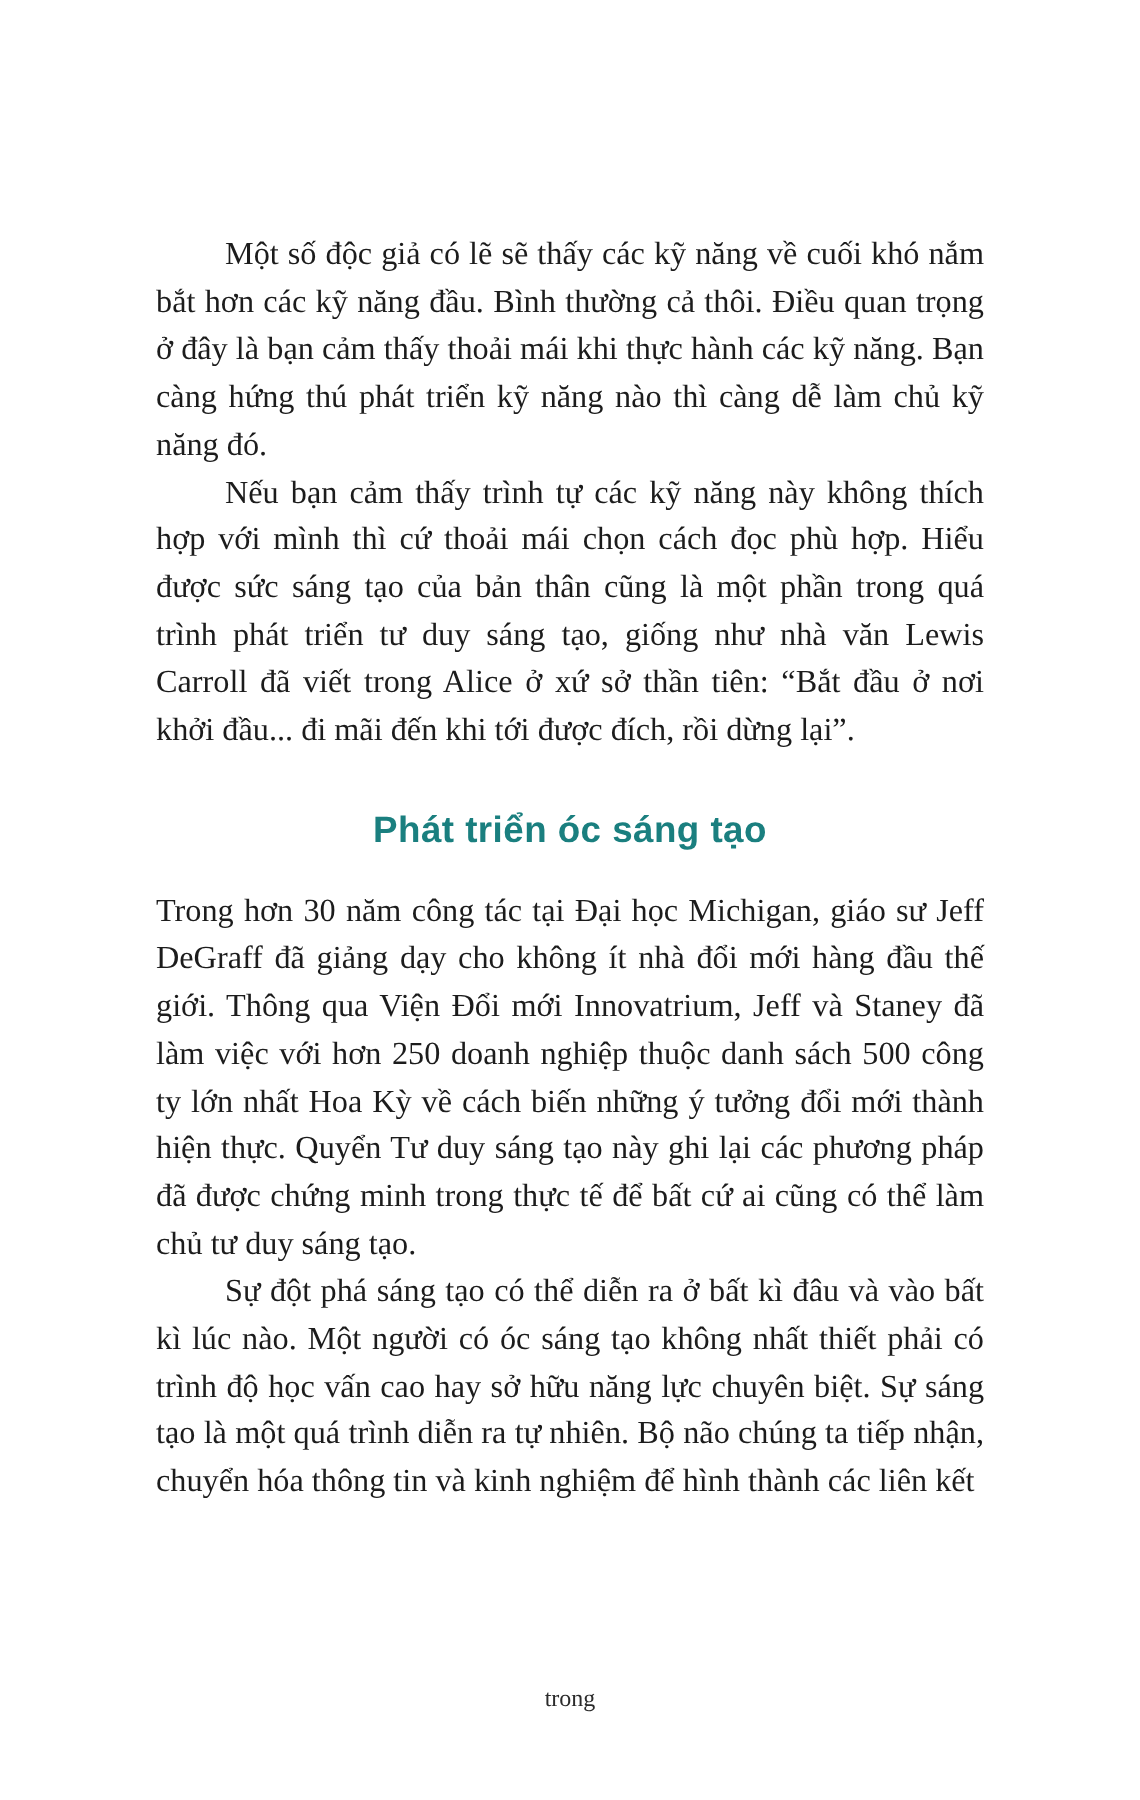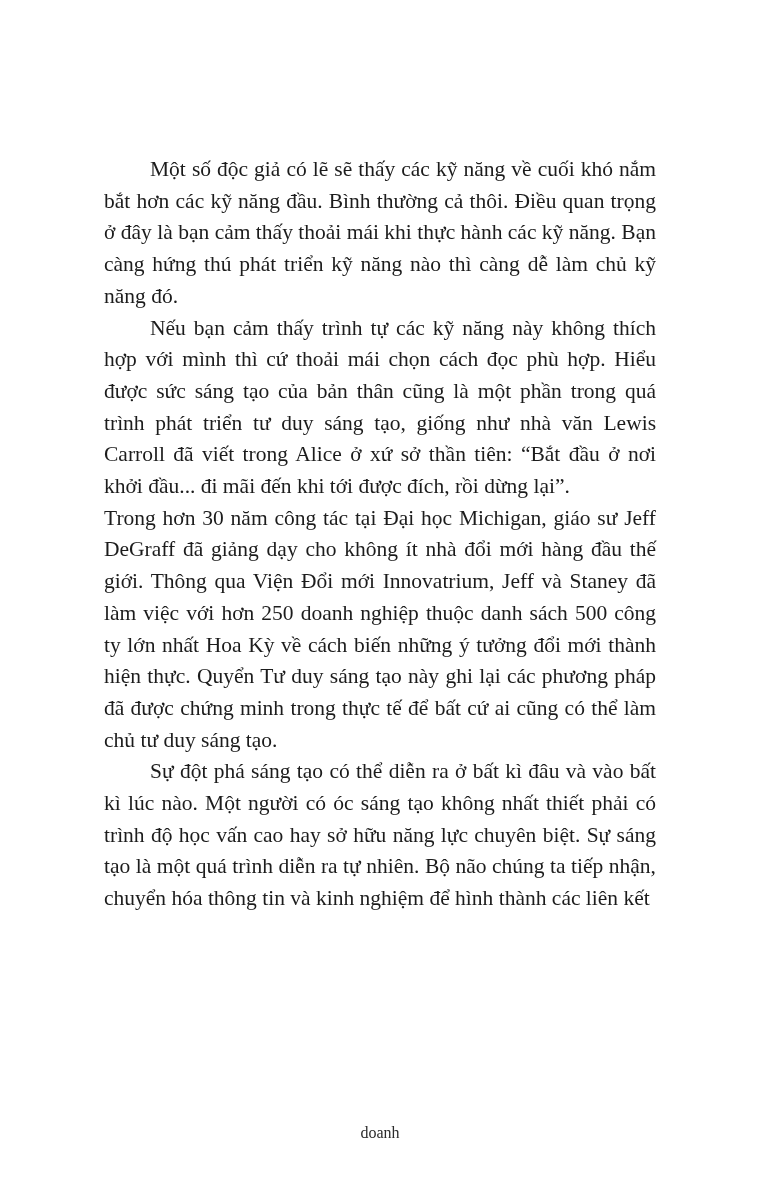--- a/index.html
+++ b/index.html
@@ -51,18 +51,19 @@
   }
 </style>
 </head>
 <body>
 
 <div class="page">
 
   <div class="page-body">
       <p class="para indent"><span class="regular">Một số độc giả có lẽ sẽ thấy các kỹ năng về cuối khó nắm bắt hơn các kỹ năng đầu. Bình thường cả thôi. Điều quan trọng ở đây là bạn cảm thấy thoải mái khi thực hành các kỹ năng. Bạn càng hứng thú phát triển kỹ năng nào thì càng dễ làm chủ kỹ năng đó.</span></p>
       <p class="para indent"><span class="regular">Nếu bạn cảm thấy trình tự các kỹ năng này không thích hợp với mình thì cứ thoải mái chọn cách đọc phù hợp. Hiểu được sức sáng tạo của bản thân cũng là một phần trong quá trình phát triển tư duy sáng tạo, giống như nhà văn Lewis Carroll đã viết trong </span><span class="italic">Alice ở xứ sở thần tiên</span><span class="regular">: </span><span class="italic">“Bắt đầu ở nơi khởi đầu... đi mãi đến khi tới được đích, rồi dừng lại”.</span></p>
+      <h2 class="section-heading">Phát triển óc sáng tạo</h2>
       <p class="para"><span class="regular">Trong hơn 30 năm công tác tại Đại học Michigan, giáo sư Jeff DeGraff đã giảng dạy cho không ít nhà đổi mới hàng đầu thế giới. Thông qua Viện Đổi mới Innovatrium, Jeff và Staney đã làm việc với hơn 250 doanh nghiệp thuộc danh sách 500 công ty lớn nhất Hoa Kỳ về cách biến những ý tưởng đổi mới thành hiện thực. Quyển </span><span class="italic">Tư duy sáng tạo</span><span class="regular"> này ghi lại các phương pháp đã được chứng minh trong thực tế để bất cứ ai cũng có thể làm chủ tư duy sáng tạo.</span></p>
       <p class="para indent"><span class="regular">Sự đột phá sáng tạo có thể diễn ra ở bất kì đâu và vào bất kì lúc nào. Một người có óc sáng tạo không nhất thiết phải có trình độ học vấn cao hay sở hữu năng lực chuyên biệt. Sự sáng tạo là một quá trình diễn ra tự nhiên. Bộ não chúng ta tiếp nhận, chuyển hóa thông tin và kinh nghiệm để hình thành các liên kết</span></p>
     </div>
 
-  <div class="page-number">doanh</div>
+  <div class="page-number">trong</div>
 </div>
 
 </body></html>

